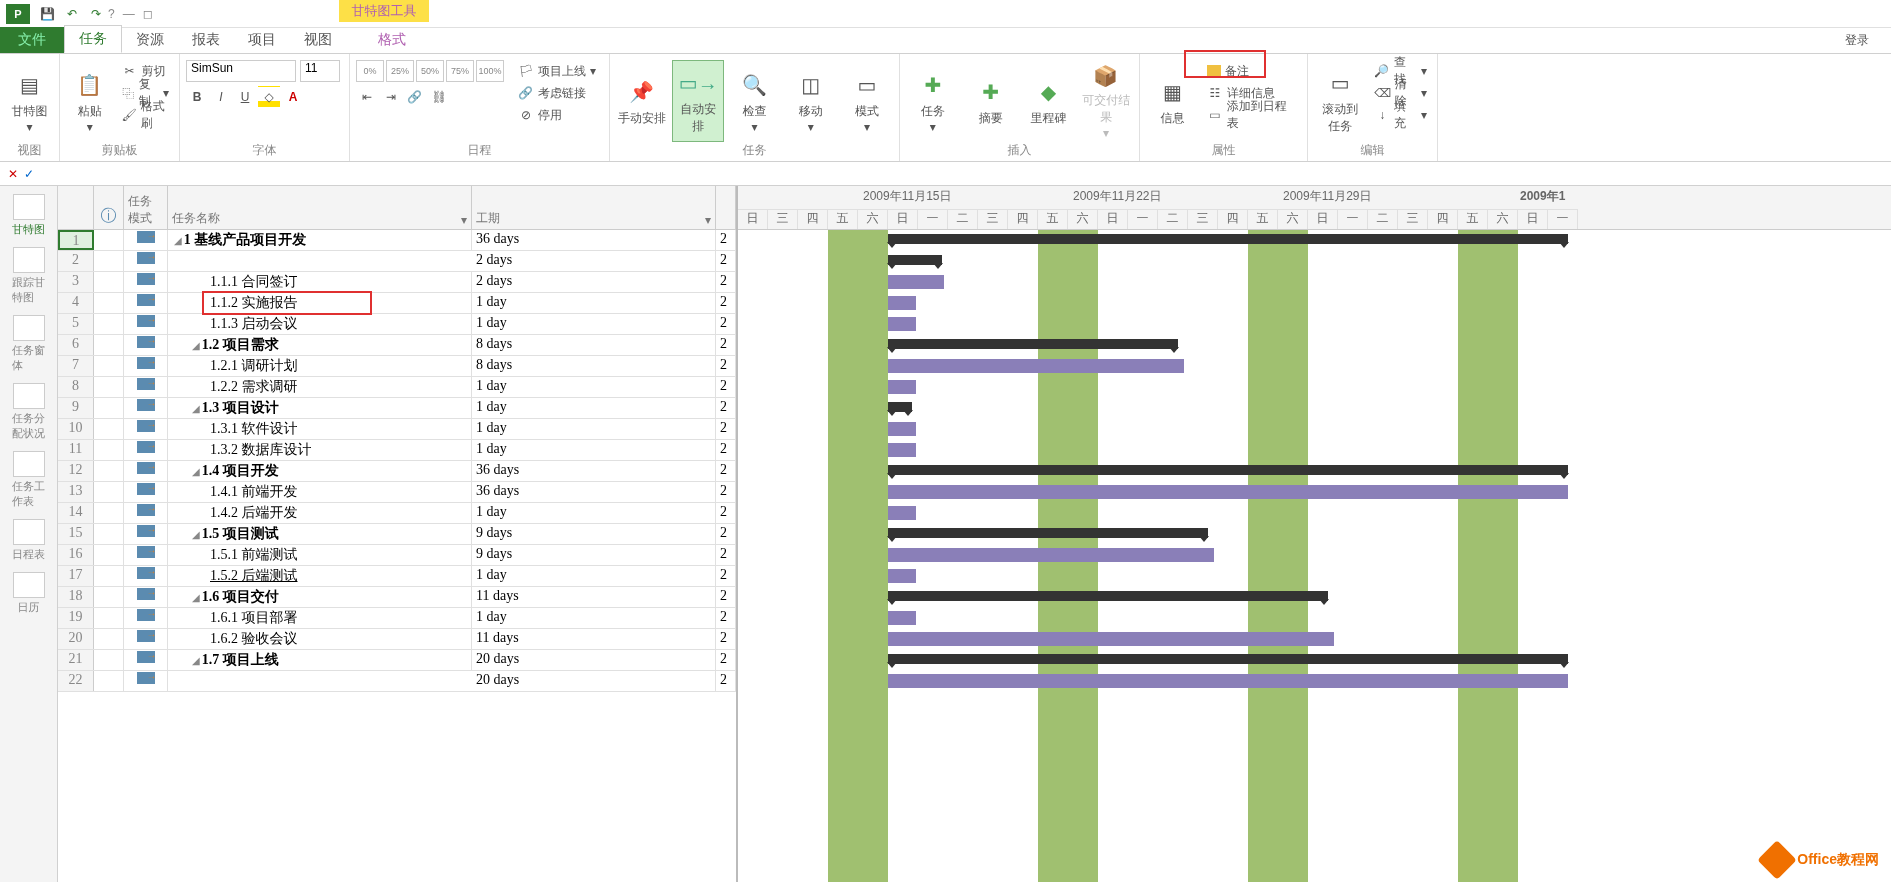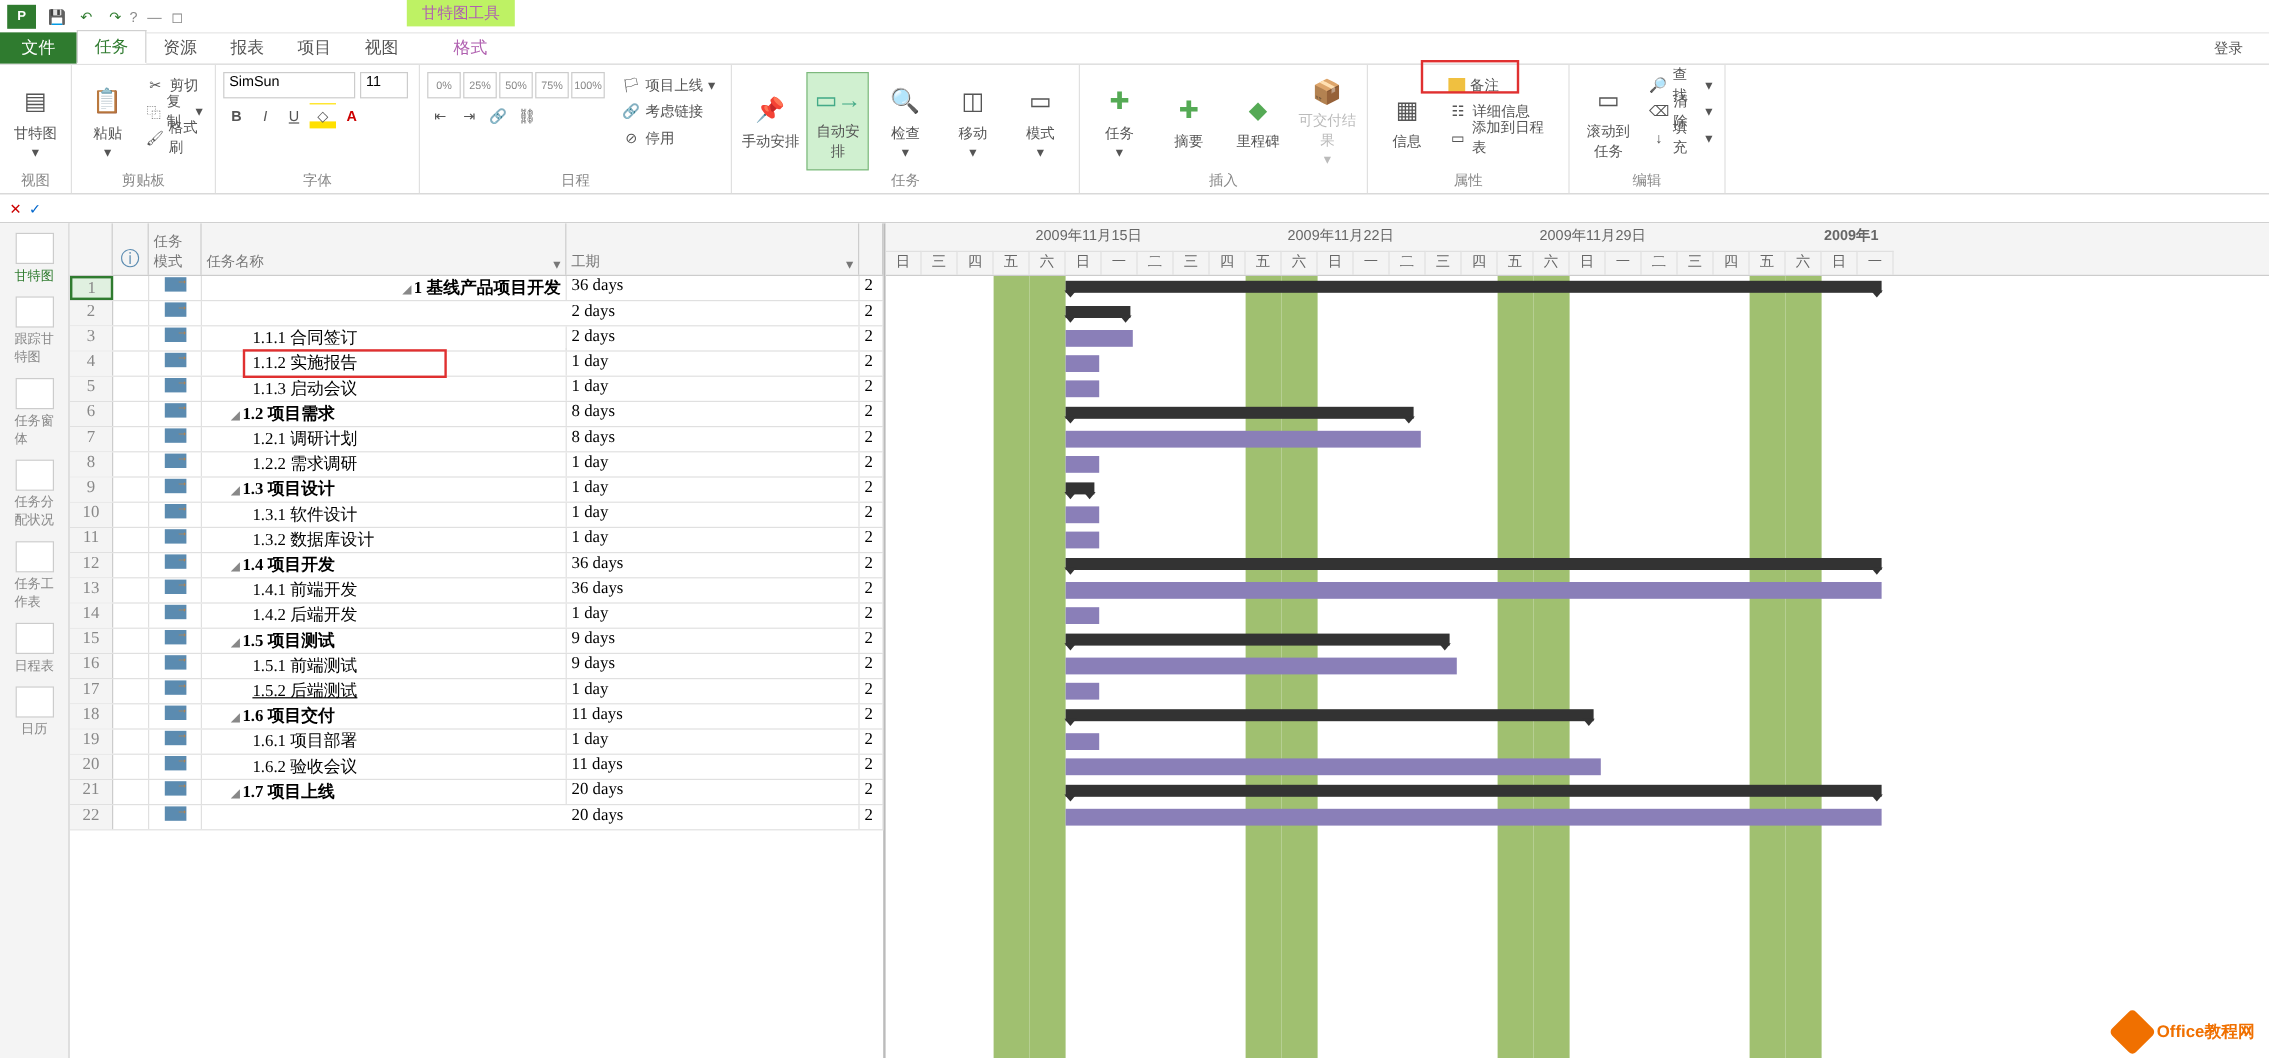--- a/index.html
+++ b/index.html
@@ -1,24 +1,24 @@
 <!DOCTYPE html>
 <html><head>
 <meta charset="utf-8">
 <style>
 *{box-sizing:border-box;margin:0;padding:0}
 body{font-family:"Microsoft YaHei",SimSun,sans-serif;font-size:12px;background:#fff;overflow:hidden;width:1891px;height:882px}
 .title-bar{height:28px;background:#fff;display:flex;align-items:center;border-bottom:1px solid #e0e0e0}
 .app-icon{width:24px;height:20px;background:#2f7b2f;color:#fff;display:flex;align-items:center;justify-content:center;font-weight:bold;margin:0 6px;font-size:11px}
 .qat-btn{width:20px;height:20px;display:flex;align-items:center;justify-content:center;margin:0 2px;color:#2f7b2f;cursor:pointer}
 .title-text{flex:1;text-align:center;color:#888;font-size:14px}
-.tool-tab{position:absolute;left:339px;top:0;width:90px;background:#bef264;color:#b060b0;text-align:center;padding:2px 0;font-size:13px}
+.tool-tab{position:absolute;left:339px;top:0;width:90px;background:#fde047;color:#b060b0;text-align:center;padding:2px 0;font-size:13px}
 .win-btns{display:flex;gap:8px;margin-right:8px;color:#888}
 .tabs-row{height:26px;display:flex;align-items:flex-end;background:#fff;border-bottom:1px solid #d0d0d0}
-.file-tab{background:#2f7b2f;color:#ffffff;padding:4px 18px;font-size:14px}
+.file-tab{background:#2f7b2f;color:#86efac;padding:4px 18px;font-size:14px}
 .tab{padding:4px 14px;font-size:14px;color:#555;cursor:pointer}
 .tab.active{color:#2f7b2f;border:1px solid #d0d0d0;border-bottom:1px solid #fff;background:#fff}
 .login{margin-left:auto;margin-right:12px;color:#555;padding:4px 10px}
 .ribbon{height:108px;background:#fff;border-bottom:1px solid #d0d0d0;display:flex}
 .rgroup{border-right:1px solid #e0e0e0;padding:2px 6px;display:flex;flex-direction:column;position:relative}
 .rgroup-label{position:absolute;bottom:2px;left:0;right:0;text-align:center;color:#888;font-size:12px}
 .rgroup-body{flex:1;display:flex;align-items:flex-start;gap:4px;padding-top:4px}
 .big-btn{display:flex;flex-direction:column;align-items:center;justify-content:center;width:54px;height:82px;cursor:pointer;padding:2px;text-align:center;font-size:12px;color:#555}
 .big-btn.active{background:#d0f0d0;border:1px solid #7db87d}
 .big-btn .ico{width:32px;height:32px;margin-bottom:2px;display:flex;align-items:center;justify-content:center;font-size:20px}
@@ -362,21 +362,21 @@
             <span>工期</span>
             <span style="margin-left:auto">▾</span>
           </div>
         <div class="gh c-ex"></div>
       </div>
       <div class="gbody" id="gbody" style="position: relative;">
           <div class="grow">
             <div class="gc rownum sel">1</div>
             <div class="gc c-info"></div>
             <div class="gc c-mode"><span class="mode-ico"></span></div>
-            <div class="gc c-name" style="padding-left: 6px; text-align: right;"><span class="collapse">◢</span><span style="font-weight: bold;">1 基线产品项目开发</span></div>
+            <div class="gc c-name" style="padding-left: 6px;"><span class="collapse">◢</span><span style="font-weight: bold;">1 基线产品项目开发</span></div>
             <div class="gc c-dur">36 days</div>
             <div class="gc c-ex">2</div>
           </div>
           <div class="grow">
             <div class="gc rownum">2</div>
             <div class="gc c-info"></div>
             <div class="gc c-mode"><span class="mode-ico"></span></div>
             <div class="gc c-name" style="padding-left: 24px; margin-top: 39px;"><span class="collapse">◢</span><span style="font-weight: bold;">1.1 项目启动</span></div>
             <div class="gc c-dur">2 days</div>
             <div class="gc c-ex">2</div>

